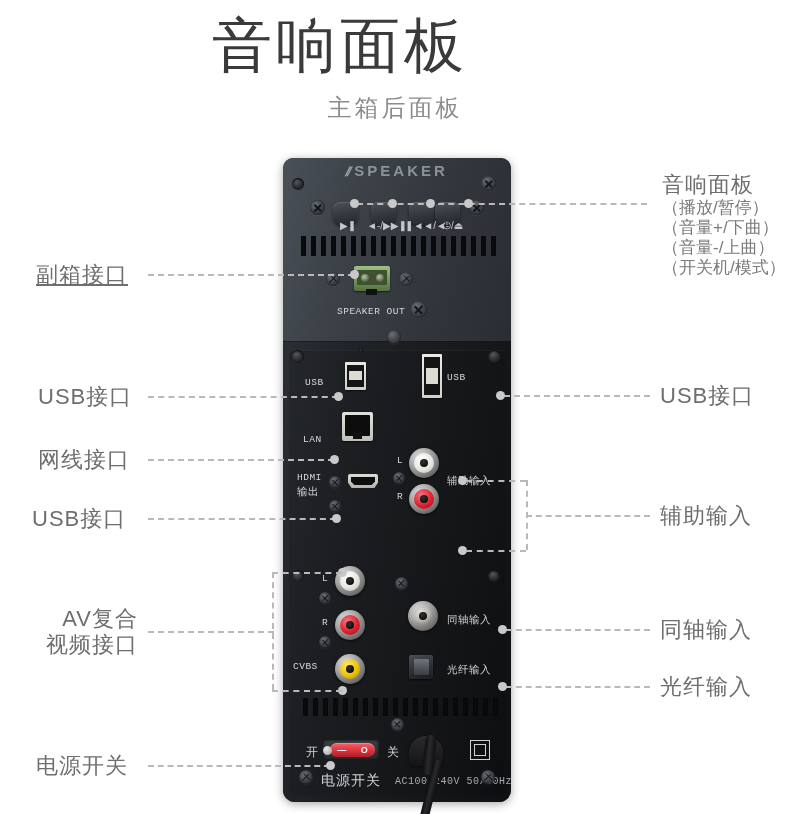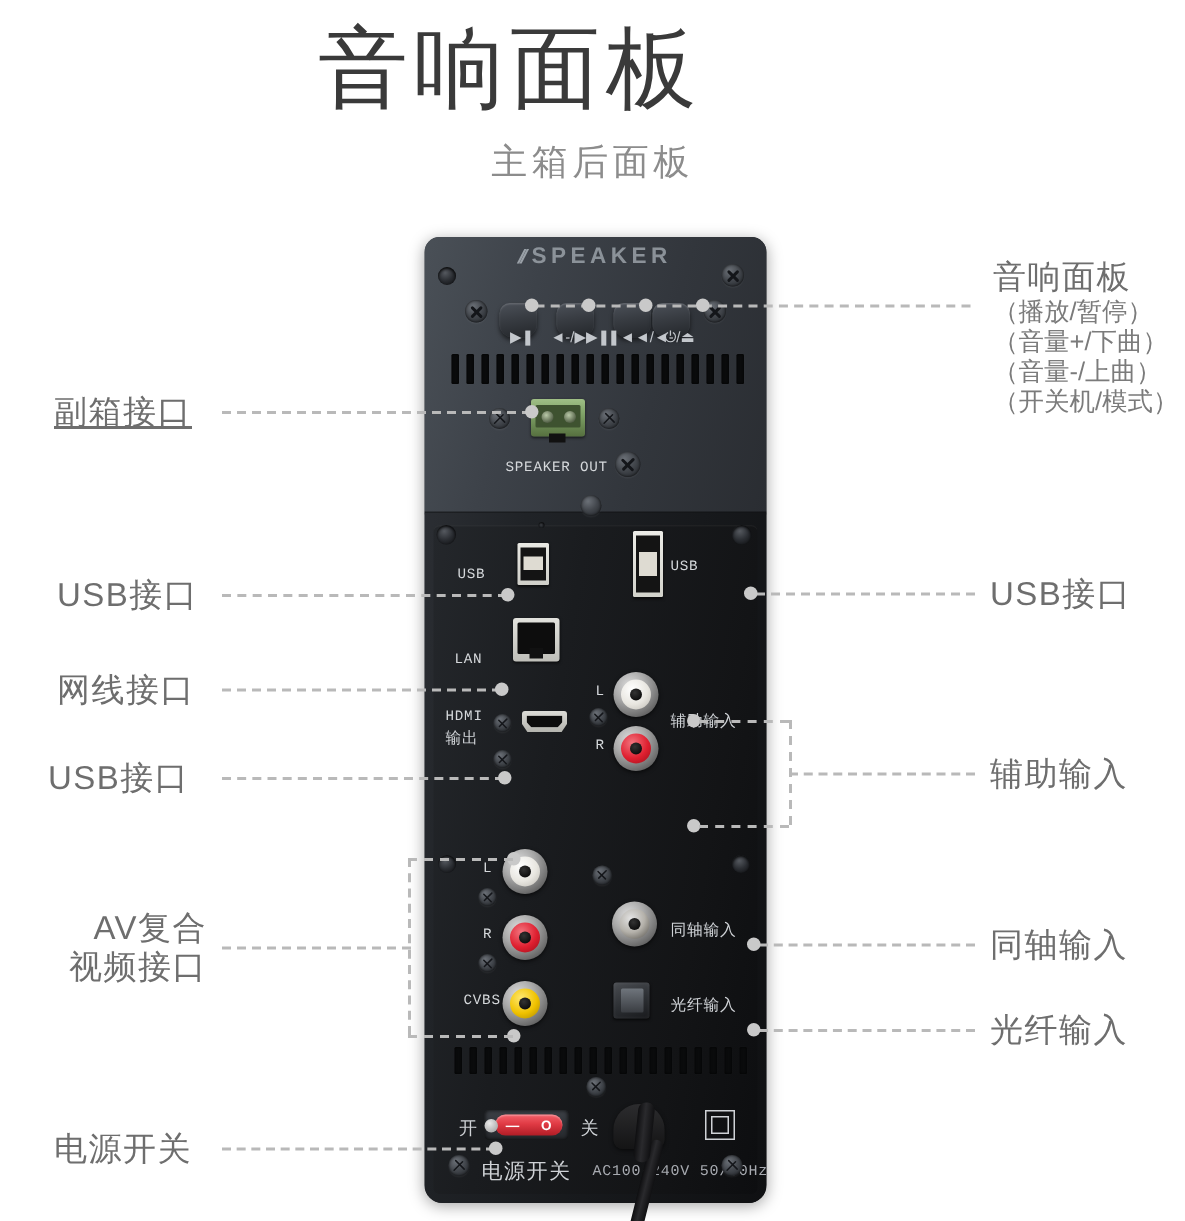--- a/index.html
+++ b/index.html
@@ -352,21 +352,21 @@
     <div class="silk" style="left:39px; top:415px;">L</div>
     <div class="rca red" style="left:52px; top:452px;">
       <div class="ring"></div>
       <div class="hole2"></div>
     </div>
     <div class="silk" style="left:39px; top:459px;">R</div>
     <div class="rca yellow" style="left:52px; top:496px;">
       <div class="ring"></div>
       <div class="hole2"></div>
     </div>
-    <div class="silk" style="left:10px; top:503px;margin-left:16px;">CVBS</div>
+    <div class="silk" style="left:10px; top:503px;">CVBS</div>
     <div class="screw x" style="left:36px; top:434px; width:12px; height:12px;"></div>
     <div class="screw x" style="left:36px; top:478px; width:12px; height:12px;"></div>
     <div class="hole" style="left:9px; top:412px; width:12px; height:12px;"></div>
 
     <div class="rca coax" style="left:125px; top:443px;">
       <div class="ring"></div>
       <div class="hole2"></div>
     </div>
     <div class="silk cn" style="left:164px; top:455px;">同轴输入</div>
     <div class="screw x" style="left:112px; top:419px; width:13px; height:13px;"></div>

